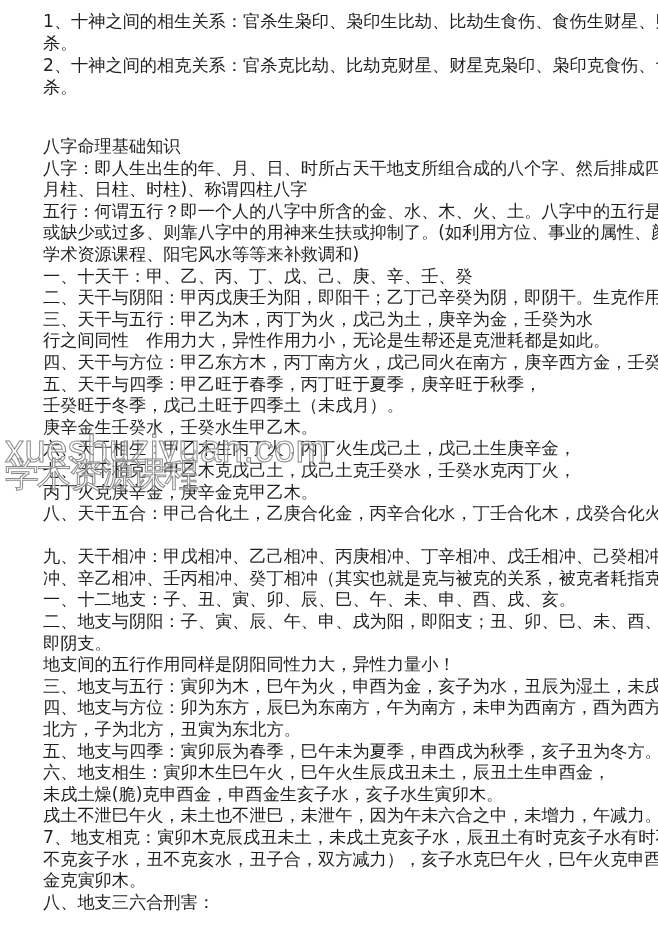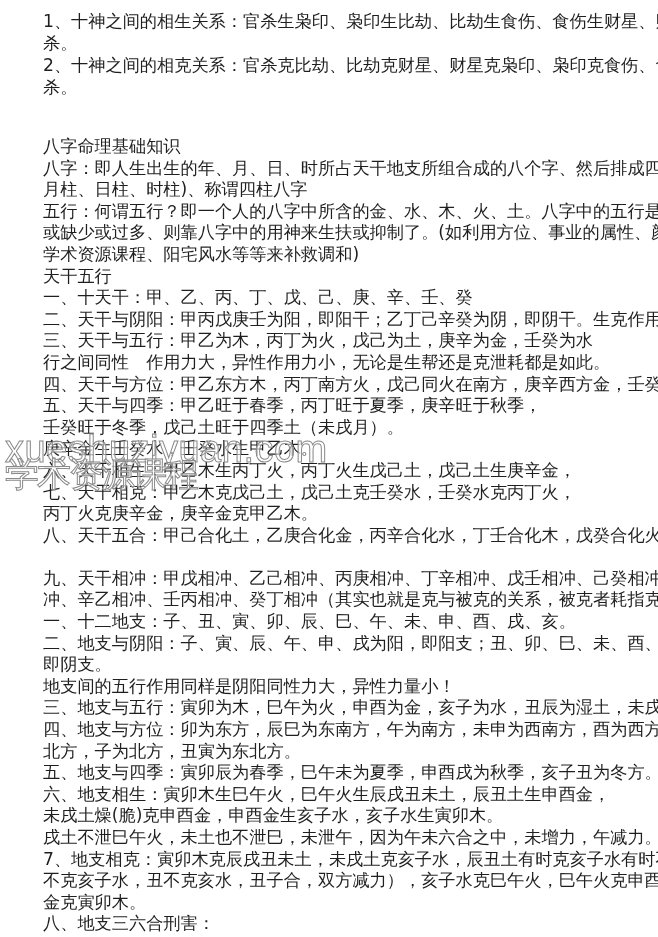--- a/index.html
+++ b/index.html
@@ -65,21 +65,20 @@
 
   <span class="spacer-big"></span>
 
   <div>
     <span class="line">八字命理基础知识</span>
     <span class="line">八字：即人生出生的年、月、日、时所占天干地支所组合成的八个字、然后排成四柱(年柱、</span>
     <span class="line">月柱、日柱、时柱)、称谓四柱八字</span>
     <span class="line">五行：何谓五行？即一个人的八字中所含的金、水、木、火、土。八字中的五行是否平衡、</span>
     <span class="line">或缺少或过多、则靠八字中的用神来生扶或抑制了。(如利用方位、事业的属性、颜色、后</span>
     <span class="line">学术资源课程、阳宅风水等等来补救调和)</span>
-    <span class="line">天干五行</span>
     <span class="line">一、十天干：甲、乙、丙、丁、戊、己、庚、辛、壬、癸</span>
     <span class="line">二、天干与阴阳：甲丙戊庚壬为阳，即阳干；乙丁己辛癸为阴，即阴干。生克作用原理：五</span>
     <span class="line">三、天干与五行：甲乙为木，丙丁为火，戊己为土，庚辛为金，壬癸为水</span>
     <span class="line">行之间同性　作用力大，异性作用力小，无论是生帮还是克泄耗都是如此。</span>
     <span class="line">四、天干与方位：甲乙东方木，丙丁南方火，戊己同火在南方，庚辛西方金，壬癸北方水</span>
     <span class="line">五、天干与四季：甲乙旺于春季，丙丁旺于夏季，庚辛旺于秋季，</span>
     <span class="line">壬癸旺于冬季，戊己土旺于四季土（未戌月）。</span>
     <span class="line">庚辛金生壬癸水，壬癸水生甲乙木。</span>
     <span class="line">六、天干相生：甲乙木生丙丁火，丙丁火生戊己土，戊己土生庚辛金，</span>
     <span class="line">七、天干相克：甲乙木克戊己土，戊己土克壬癸水，壬癸水克丙丁火，</span>

